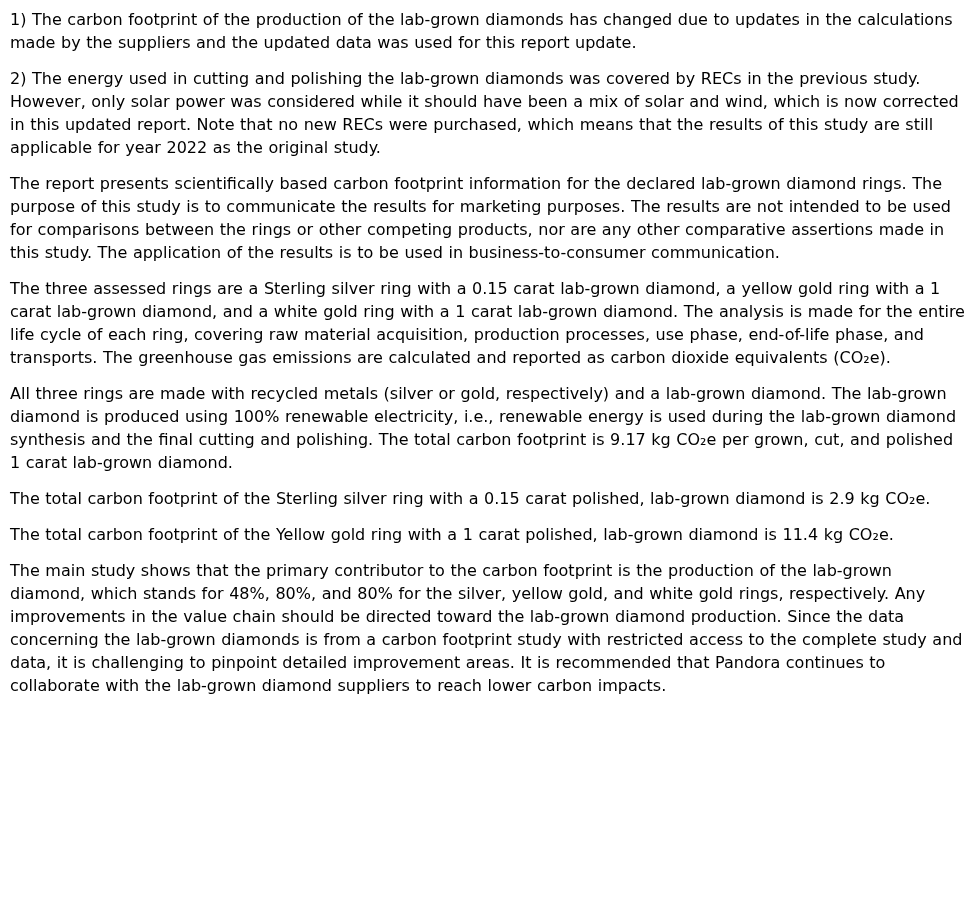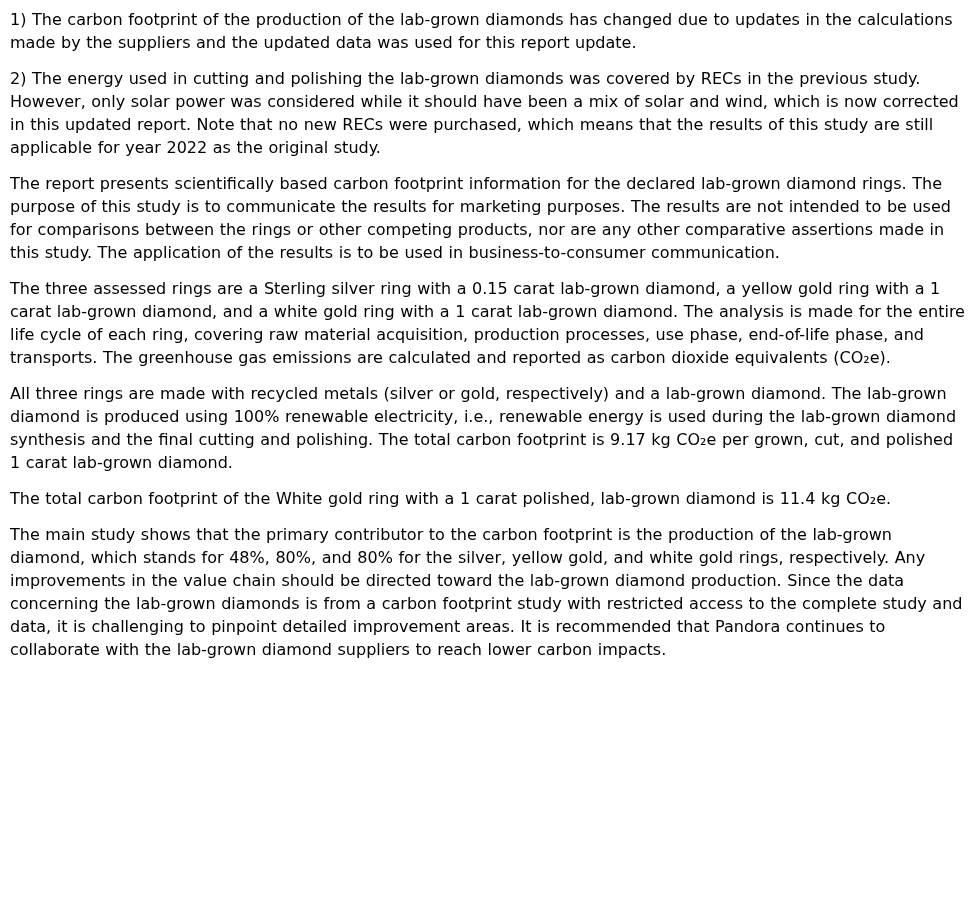--- a/index.html
+++ b/index.html
@@ -36,15 +36,16 @@
 </style>
 </head>
 <body>
 
 <div class="page">
   <p>1) The carbon footprint of the production of the lab-grown diamonds has changed due to updates in the calculations made by the suppliers and the updated data was used for this report update.</p>
   <p>2) The energy used in cutting and polishing the lab-grown diamonds was covered by RECs in the previous study. However, only solar power was considered while it should have been a mix of solar and wind, which is now corrected in this updated report. Note that no new RECs were purchased, which means that the results of this study are still applicable for year 2022 as the original study.</p>
   <p>The report presents scientifically based carbon footprint information for the declared lab-grown diamond rings. The purpose of this study is to communicate the results for marketing purposes. The results are not intended to be used for comparisons between the rings or other competing products, nor are any other comparative assertions made in this study. The application of the results is to be used in business-to-consumer communication.</p>
   <p>The three assessed rings are a Sterling silver ring with a 0.15 carat lab-grown diamond, a yellow gold ring with a 1 carat lab-grown diamond, and a white gold ring with a 1 carat lab-grown diamond. The analysis is made for the entire life cycle of each ring, covering raw material acquisition, production processes, use phase, end-of-life phase, and transports. The greenhouse gas emissions are calculated and reported as carbon dioxide equivalents (CO₂e).</p>
   <p>All three rings are made with recycled metals (silver or gold, respectively) and a lab-grown diamond. The lab-grown diamond is produced using 100% renewable electricity, i.e., renewable energy is used during the lab-grown diamond synthesis and the final cutting and polishing. The total carbon footprint is 9.17 kg CO₂e per grown, cut, and polished 1 carat lab-grown diamond.</p>
-  <p>The total carbon footprint of the White gold ring with a 1 carat polished, lab-grown diamond is 11.4 kg CO₂e.</p>
+  <p>The total carbon footprint of the Sterling silver ring with a 0.15 carat polished, lab-grown diamond is 2.9 kg CO₂e.</p>
+  <p>The total carbon footprint of the Yellow gold ring with a 1 carat polished, lab-grown diamond is 11.4 kg CO₂e.</p>
   <p>The main study shows that the primary contributor to the carbon footprint is the production of the lab-grown diamond, which stands for 48%, 80%, and 80% for the silver, yellow gold, and white gold rings, respectively. Any improvements in the value chain should be directed toward the lab-grown diamond production. Since the data concerning the lab-grown diamonds is from a carbon footprint study with restricted access to the complete study and data, it is challenging to pinpoint detailed improvement areas. It is recommended that Pandora continues to collaborate with the lab-grown diamond suppliers to reach lower carbon impacts.</p>
 </div>
 
 </body></html>

